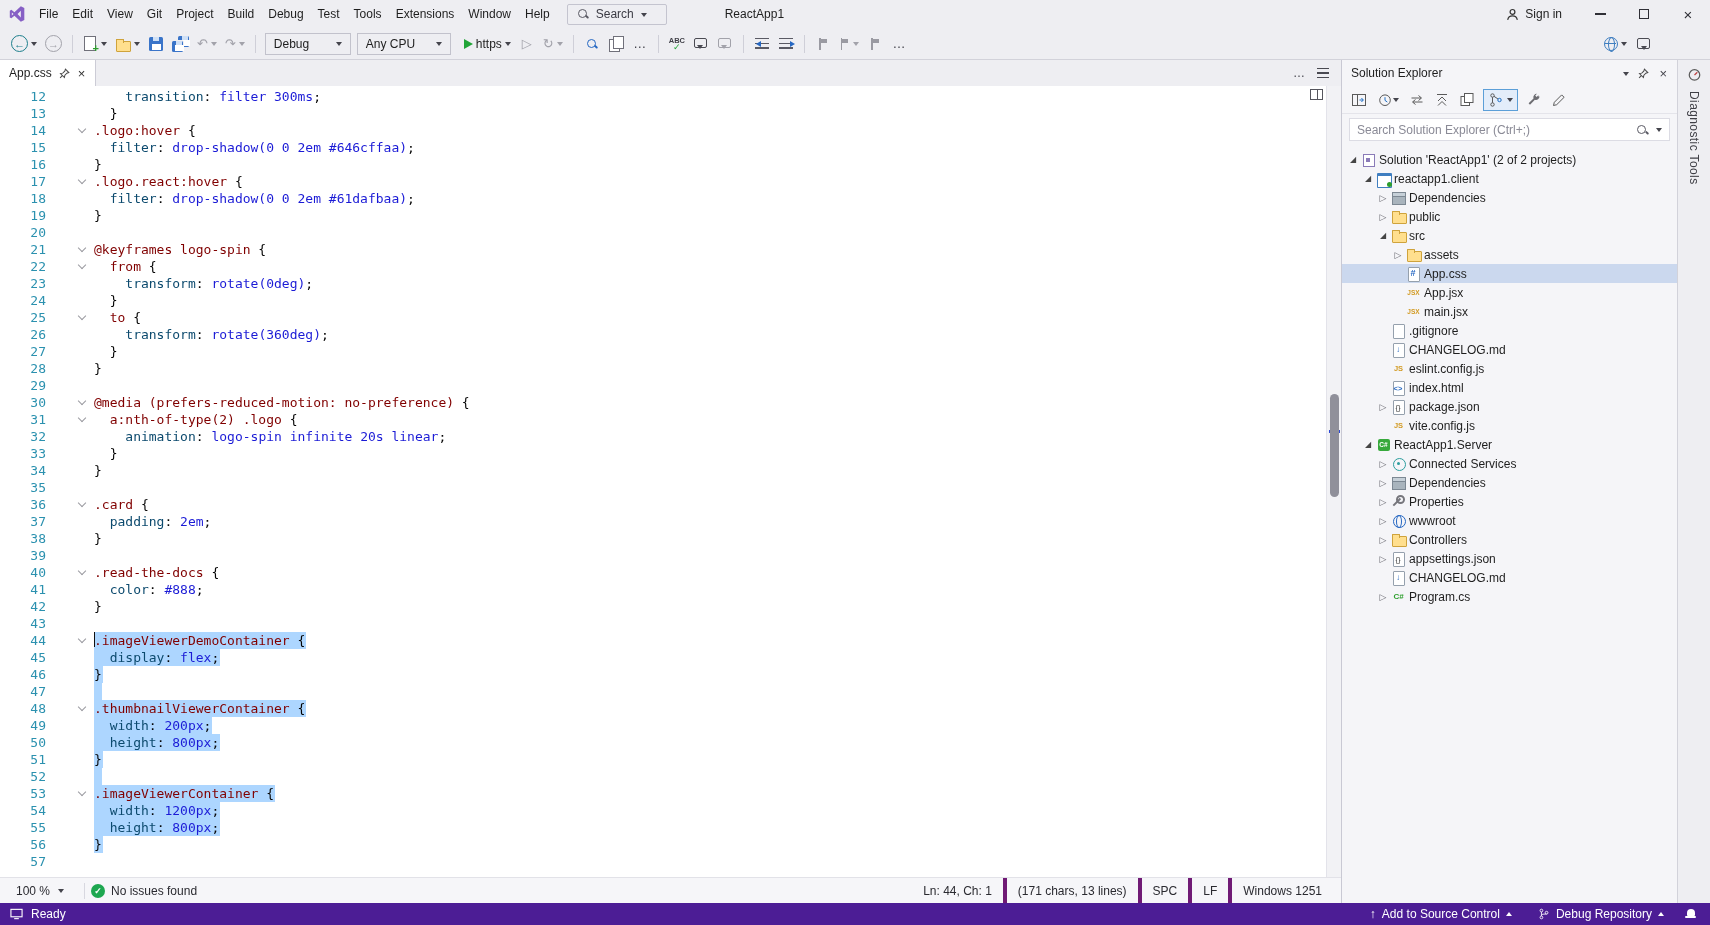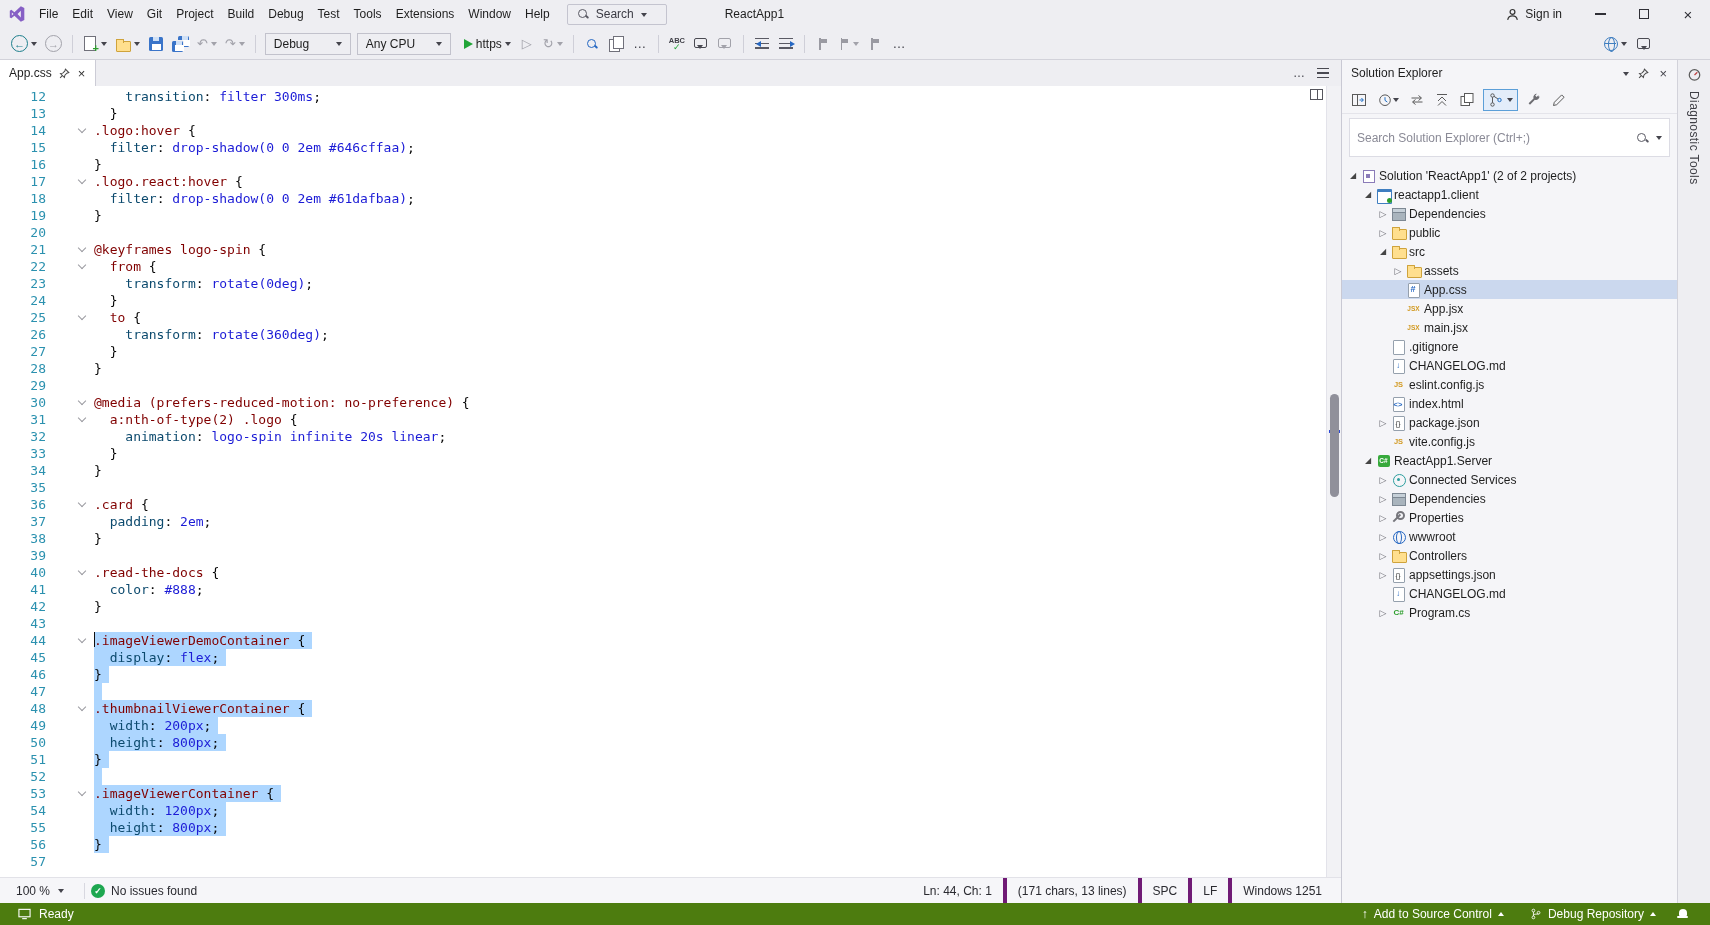--- a/index.html
+++ b/index.html
@@ -82,21 +82,21 @@
 .tabright{margin-left:auto;display:flex;align-items:center;gap:12px;padding-right:12px;color:#44444c}
 .sliders{width:12px;height:10px;background:repeating-linear-gradient(to bottom,#4a4a52 0 1.4px,transparent 1.4px 4.3px)}
 
 .codewrap{flex:1;display:flex;position:relative;background:#fff;min-height:0}
 .code{flex:1;padding-top:2px;font-family:"DejaVu Sans Mono","Liberation Mono",monospace;font-size:13px;line-height:17px;white-space:pre;overflow:hidden}
 .cl{display:flex;height:17px}
 .ln{width:46px;text-align:right;color:#2b91af;flex:none}
 .foldcol{width:48px;flex:none;display:flex;justify-content:flex-end;align-items:center;padding-right:9px}
 .chev{width:6px;height:6px;border-right:1.4px solid #9a9aa0;border-bottom:1.4px solid #9a9aa0;transform:rotate(45deg);margin-top:-4px}
 .ct{height:17px}
-.ct.hl{background:#add6ff;padding-right:7px}
+.ct.hl{background:#add6ff;padding-right:1px}
 .ct.hlempty{display:inline-block;width:8px;background:#add6ff}
 .tk-t{color:#050505}.tk-k{color:#800000}.tk-a{color:#0c4a6e}.tk-v{color:#1b1bd6}
 .tcaret{display:inline-block;width:1.4px;height:15px;background:#111;margin-right:-1.4px;vertical-align:-2px}
 .splitbtn{position:absolute;top:3px;right:18px;width:13px;height:11px;border:1.2px solid #55555d}
 .splitbtn::after{content:"";position:absolute;left:50%;top:0;width:1.2px;height:100%;background:#55555d}
 .vscroll{width:15px;flex:none;position:relative;background:#f2f2f5;border-left:1px solid #e3e3ea}
 .sthumb{position:absolute;left:3px;width:9px;top:39%;height:13%;background:#90909a;border-radius:5px}
 .smark{position:absolute;left:2px;width:11px;height:3px;top:43.5%;background:#2f4bd6}
 
 .estatus{height:26px;background:#f6f6f9;border-top:1px solid #e2e2e8;display:flex;align-items:center;padding:0 8px;font-size:12px;color:#2a2a30;flex:none}
@@ -110,21 +110,21 @@
 .eitem+.eitem{border-left:4px solid #701a75}
 
 
 .sepanel{width:336px;flex:none;background:#f5f5f8;border-left:1px solid #c9c9d4;display:flex;flex-direction:column;font-size:12px}
 .sehead{height:26px;display:flex;align-items:center;padding:0 9px;gap:9px}
 .sehead .ttl{flex:1;color:#1e1e1e}
 .sehead .tabx{color:#44444c}
 .setb{height:28px;display:flex;align-items:center;gap:3px;padding:0 6px;border-bottom:1px solid #e4e4ea}
 .seic{width:22px;height:22px;display:flex;align-items:center;justify-content:center}
 .scopebtn{display:flex;align-items:center;border:1px solid #5c9fd8;background:#e3edfa;height:22px;padding:0 4px;gap:3px;margin:0 2px}
-.sesearch{height:39px;margin:4px 7px 3px;display:flex;align-items:center;background:#fff;border:1px solid #dcdce4;padding:0 7px;gap:8px}
+.sesearch{height:23px;margin:4px 7px 3px;display:flex;align-items:center;background:#fff;border:1px solid #dcdce4;padding:0 7px;gap:8px}
 .sesearch input{flex:1;border:none;outline:none;font-family:"Liberation Sans",sans-serif;font-size:12px;color:#222;background:transparent}
 .sesearch input::placeholder{color:#8a8a96}
 .tree{flex:1;overflow:hidden;padding-top:6px}
 .trow{height:19px;display:flex;align-items:center;cursor:default;white-space:nowrap}
 .tsel{background:#cbd8ee}
 .texp{width:14px;flex:none;font-size:8px;color:#454545;text-align:center}
 .texp.closed{font-size:9px;color:#6a6a72}
 .tlab{margin-left:2px;font-size:12px}
 
 .ic{position:relative;width:17px;height:16px;flex:none;display:inline-block;font-family:"Liberation Sans",sans-serif}
@@ -151,21 +151,21 @@
 .i-properties::before{content:"";position:absolute;left:2px;top:7px;width:10px;height:2.4px;background:#76767c;transform:rotate(-45deg)}
 .i-properties::after{content:"";position:absolute;right:2px;top:1px;width:5px;height:5px;border:2px solid #76767c;border-radius:50%}
 .i-globe::before{content:"";position:absolute;left:2.5px;top:2px;width:11px;height:11px;border:1.4px solid #2567c2;border-radius:50%}
 .i-globe::after{content:"";position:absolute;left:6px;top:2px;width:4px;height:11px;border:1px solid #2567c2;border-radius:50%}
 
 
 .diag{width:33px;flex:none;background:#eeeef2;border-left:1px solid #d2d2da;display:flex;flex-direction:column;align-items:center;padding-top:7px;gap:9px}
 .vtext{writing-mode:vertical-rl;font-size:12px;color:#3f3f46;letter-spacing:.4px}
 
 
-.bottombar{height:22px;background:#4d7c0f;color:#fff;display:flex;align-items:center;padding:0 18px;gap:8px;font-size:12px;flex:none}
+.bottombar{height:22px;background:#4c1d95;color:#fff;display:flex;align-items:center;padding:0 10px;gap:8px;font-size:12px;flex:none}
 .bspacer{flex:1}
 .bitem{display:flex;align-items:center;gap:6px;padding:0 9px;height:100%}
 .bell{position:relative;width:11px;height:11px;margin:0 4px}
 .bell::before{content:"";position:absolute;left:1.5px;top:.5px;width:8px;height:7px;background:#fff;border-radius:4px 4px 1px 1px}
 .bell::after{content:"";position:absolute;left:0;top:7.8px;width:11px;height:1.4px;background:#fff;border-radius:1px}
 </style>
 </head>
 <body>
 
 <div class="app">

